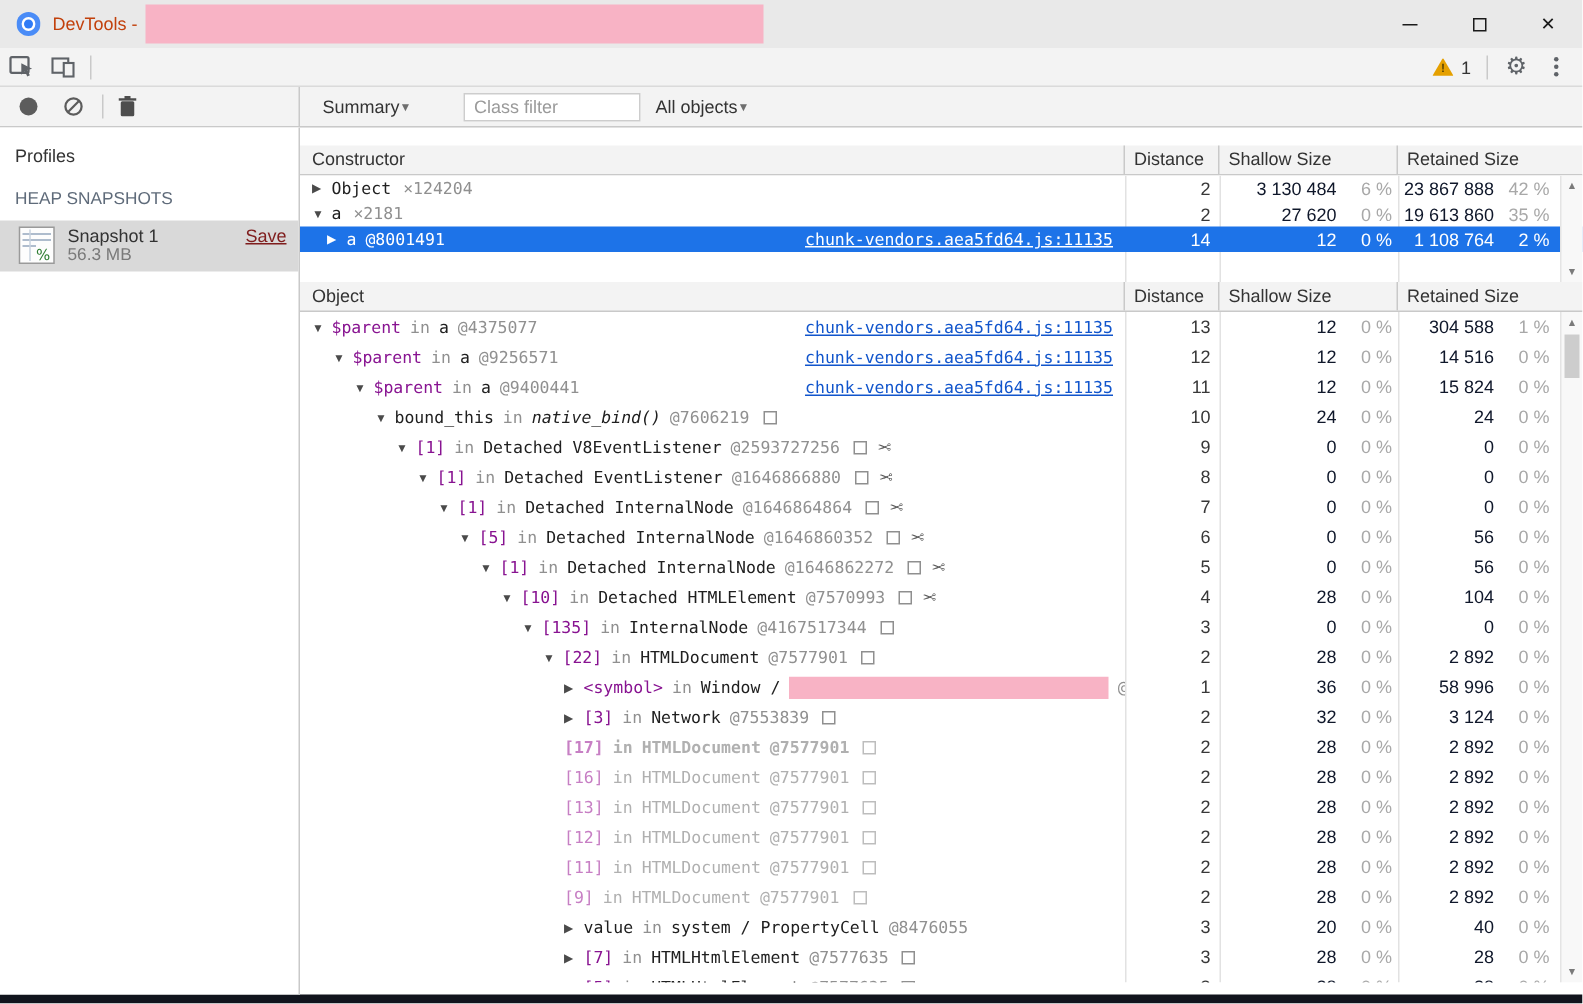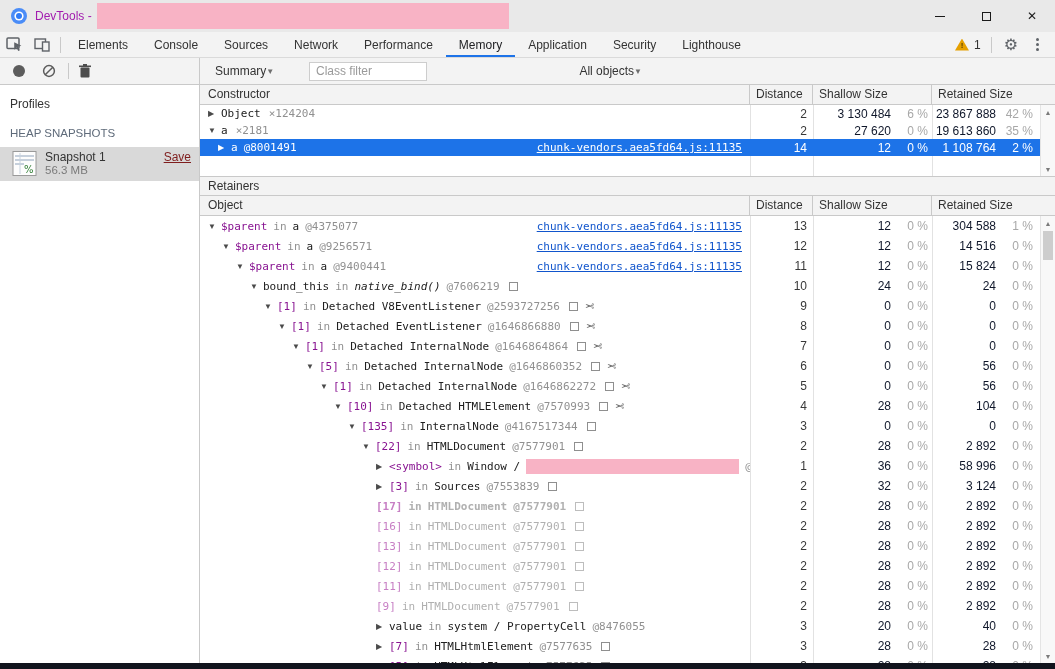--- a/index.html
+++ b/index.html
@@ -2,21 +2,21 @@
 <html style="--sel: #1d73e8; --link: #1155cc; --prop: #881391; --pink: #f8b3c5; --warn: #e5a000;"><head>
 <meta charset="utf-8">
 <style>
   * { box-sizing: border-box; margin: 0; padding: 0; }
   html, body { width: 1055px; height: 669px; overflow: hidden; }
   body { font-family: "Liberation Sans", sans-serif; font-size: 12px; color: #303030; background: #fff; }
 
   
   .titlebar { height: 32px; background: #e9e9e9; display: flex; align-items: center; }
   .chrome-icon { width: 16px; height: 16px; margin: 0 8px 0 11px; flex: none; }
-  .tb-title { font-size: 12px; color: #a21caf; white-space: nowrap; }
+  .tb-title { font-size: 12px; color: #c2410c; white-space: nowrap; }
   .tb-redaction { width: 412px; height: 26px; background: var(--pink); margin-left: 5px; }
   .tb-spacer { flex: 1; }
   .win-btn { width: 46px; height: 32px; display: flex; align-items: center; justify-content: center; }
   .glyph-min { width: 10px; height: 1px; background: #1a1a1a; }
   .glyph-max { width: 9px; height: 9px; border: 1px solid #1a1a1a; }
   .glyph-close { font-size: 12px; color: #1a1a1a; line-height: 1; }
 
   
   .tabbar { height: 26px; background: #f3f3f3; border-bottom: 1px solid #dadada; display: flex; align-items: stretch; }
   .tb-iconbtn { width: 28px; display: flex; align-items: center; justify-content: center; }
@@ -37,34 +37,34 @@
   .pt-left { width: 200px; flex: none; height: 100%; display: flex; align-items: center; border-right: 1px solid #c9c9c9; }
   .rec-btn { width: 12px; height: 12px; border-radius: 50%; background: #5c5c5c; margin-left: 13px; }
   .clear-btn { margin-left: 17px; display: flex; }
   .pt-sep { width: 1px; height: 16px; background: #c9c9c9; margin: 0 10px 0 12px; }
   .trash-btn { display: flex; }
   .dd { display: flex; align-items: center; color: #333; }
   .dd-summary { margin-left: 15px; width: 86px; }
   .dd-arrow { font-size: 8px; color: #6e6e6e; }
   .class-filter { width: 118px; height: 19px; border: 1px solid #cdcdcd; background: #fff; margin-left: 8px; padding: 0 6px; font-family: "Liberation Sans", sans-serif; font-size: 12px; color: #333; }
   .class-filter::placeholder { color: #9a9a9a; }
-  .dd-objects { margin-left: 10px; width: 205px; justify-content: flex-end; }
+  .dd-objects { margin-left: 10px; width: 205px; justify-content: flex-start; }
 
   
   .content { height: 578px; display: flex; }
   .sidebar { width: 200px; flex: none; border-right: 1px solid #c9c9c9; background: #fff; padding-top: 10px; }
   .profiles-label { padding: 2px 10px 14px; color: #333; }
   .section-label { padding: 2px 10px 8px; color: #5f6b7a; font-size: 11.5px; }
   .snapshot-item { height: 34px; background: #d9d9d9; display: flex; align-items: flex-start; padding: 3px 8px 0 12px; }
   .snap-icon { flex: none; margin-right: 8px; }
   .snap-name { color: #333; line-height: 14px; }
   .snap-size { color: #7a7a7a; font-size: 11.5px; line-height: 13px; }
   .save-link { margin-left: auto; color: #7f1d1d; text-decoration: underline; }
 
-  .main { flex: 1; display: flex; flex-direction: column; min-width: 0; }
+  .main { flex: 1; display: flex; flex-direction: column; min-width: 0; margin-top: 12px; }
 
   .grid-header { display: flex; height: 20px; background: #f3f3f3; border-bottom: 1px solid #c9c9c9; color: #333; line-height: 19px; flex: none; }
   .gh-obj { flex: 0 0 550px; padding-left: 8px; border-right: 1px solid #c9c9c9; }
   .gh-d { flex: 0 0 63px; padding-left: 6px; border-right: 1px solid #c9c9c9; }
   .gh-s { flex: 0 0 119px; padding-left: 6px; border-right: 1px solid #c9c9c9; }
   .gh-r { flex: 1; padding-left: 6px; }
 
   .rows-wrap { position: relative; overflow: hidden; background: #fff; }
   .c-rows-wrap { height: 71px; flex: none; }
   .r-rows-wrap { height: 447px; flex: none; }
@@ -144,31 +144,20 @@
       <path d="M8.2 5.2 L15.4 8.8 L12.2 9.7 L13.9 13.2 L12.2 14 L10.6 10.6 L8.2 12.8 Z" fill="#5f6368"></path>
     </svg>
   </div>
   <div class="tb-iconbtn">
     <svg width="16" height="14" viewBox="0 0 16 14">
       <rect x="1" y="1" width="10.5" height="9.5" fill="none" stroke="#5f6368" stroke-width="1.4"></rect>
       <rect x="8.5" y="4" width="6.5" height="9" fill="#f3f3f3" stroke="#5f6368" stroke-width="1.4"></rect>
     </svg>
   </div>
   <div class="tb-sep"></div>
-  <div class="tabs">
-      <div class="tab">Elements</div>
-      <div class="tab">Console</div>
-      <div class="tab">Sources</div>
-      <div class="tab">Network</div>
-      <div class="tab">Performance</div>
-      <div class="tab active">Memory</div>
-      <div class="tab">Application</div>
-      <div class="tab">Security</div>
-      <div class="tab">Lighthouse</div>
-    </div>
   <div class="tabbar-right">
     <div class="warn-wrap">
       <span class="warn-tri">!</span>
       <span class="warn-count">1</span>
     </div>
     <div class="tb-sep"></div>
     <div class="gear"><span>⚙</span></div>
     <div class="dots">
         <i></i>
         <i></i>
@@ -288,21 +277,20 @@
               <span class="pct">2 %</span>
             </div>
           </div>
         </div>
       <div class="scrollbar">
         <div class="sb-arrow sb-up">▲</div>
         <div class="sb-arrow sb-down">▼</div>
       </div>
     </div>
 
-    <div class="retainers-title">Retainers</div>
 
     <div class="grid-header">
       <div class="gh-obj">Object</div>
       <div class="gh-d">Distance</div>
       <div class="gh-s">Shallow Size</div>
       <div class="gh-r">Retained Size</div>
     </div>
     <div class="rows-wrap r-rows-wrap">
       <div class="vline vl-1"></div>
         <div class="vline vl-2"></div>
@@ -559,21 +547,21 @@
             <div class="cell-r">
               <span class="num">58 996</span>
               <span class="pct">0 %</span>
             </div>
           </div>
           <div class="r-row">
             <div class="cell-obj" style="padding-left: 176px;">
               <span class="arrow">▶</span>
               <span class="prop">[3]</span>
               <span class="t-mid">in</span>
-              <span class="t-name">Sources</span>
+              <span class="t-name">Network</span>
               <span class="t-addr">@7553839</span>
               <span class="reveal"></span>
             </div>
             <div class="cell-d">2</div>
             <div class="cell-s">
               <span class="num">32</span>
               <span class="pct">0 %</span>
             </div>
             <div class="cell-r">
               <span class="num">3 124</span>

